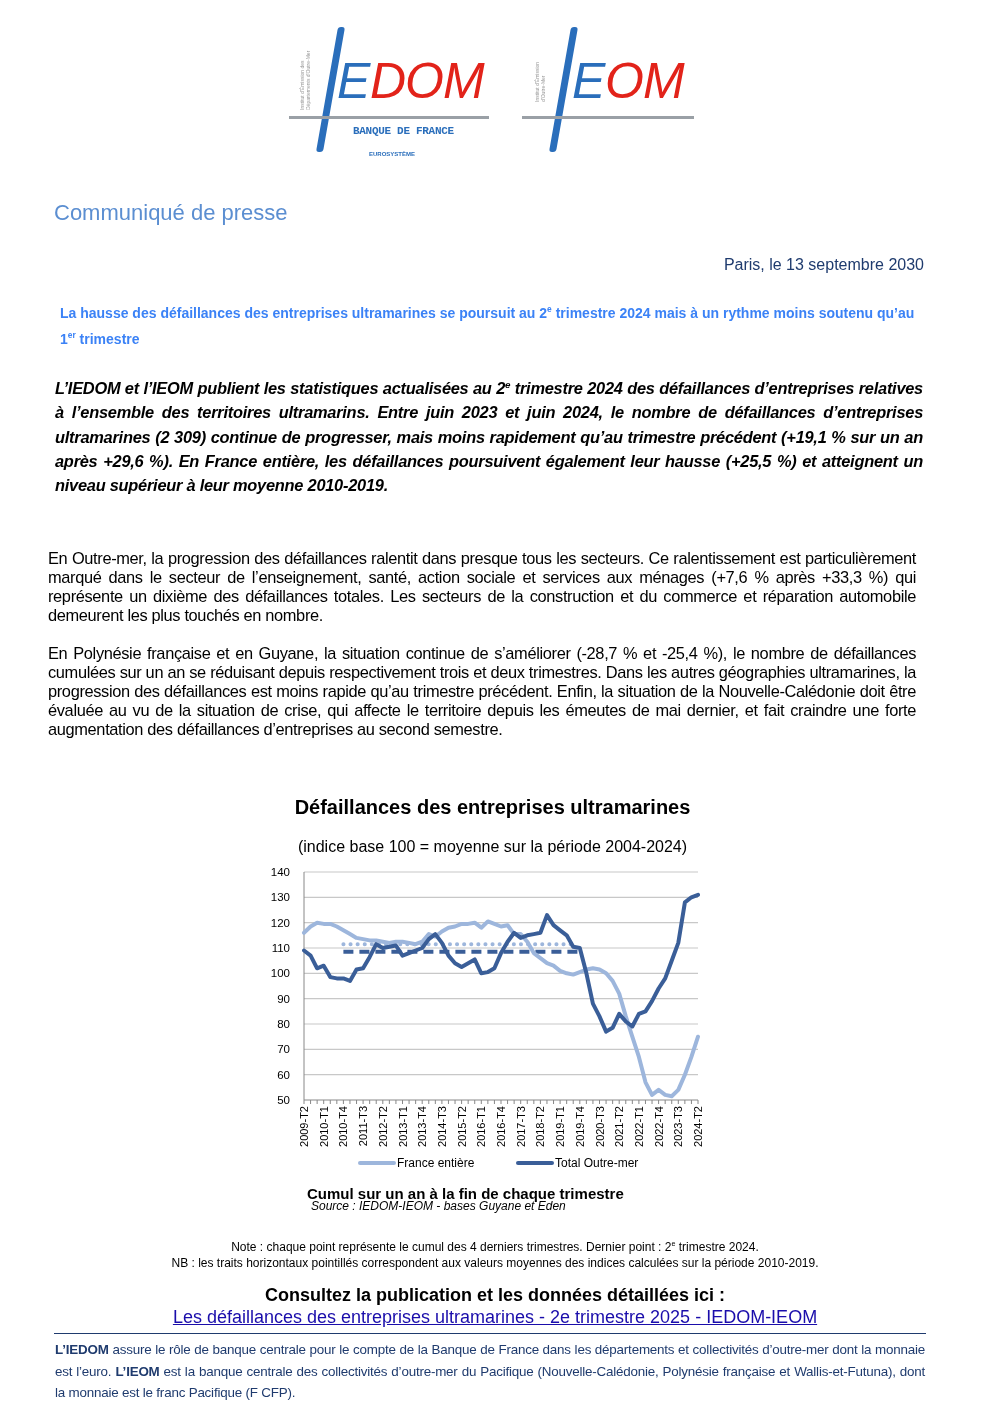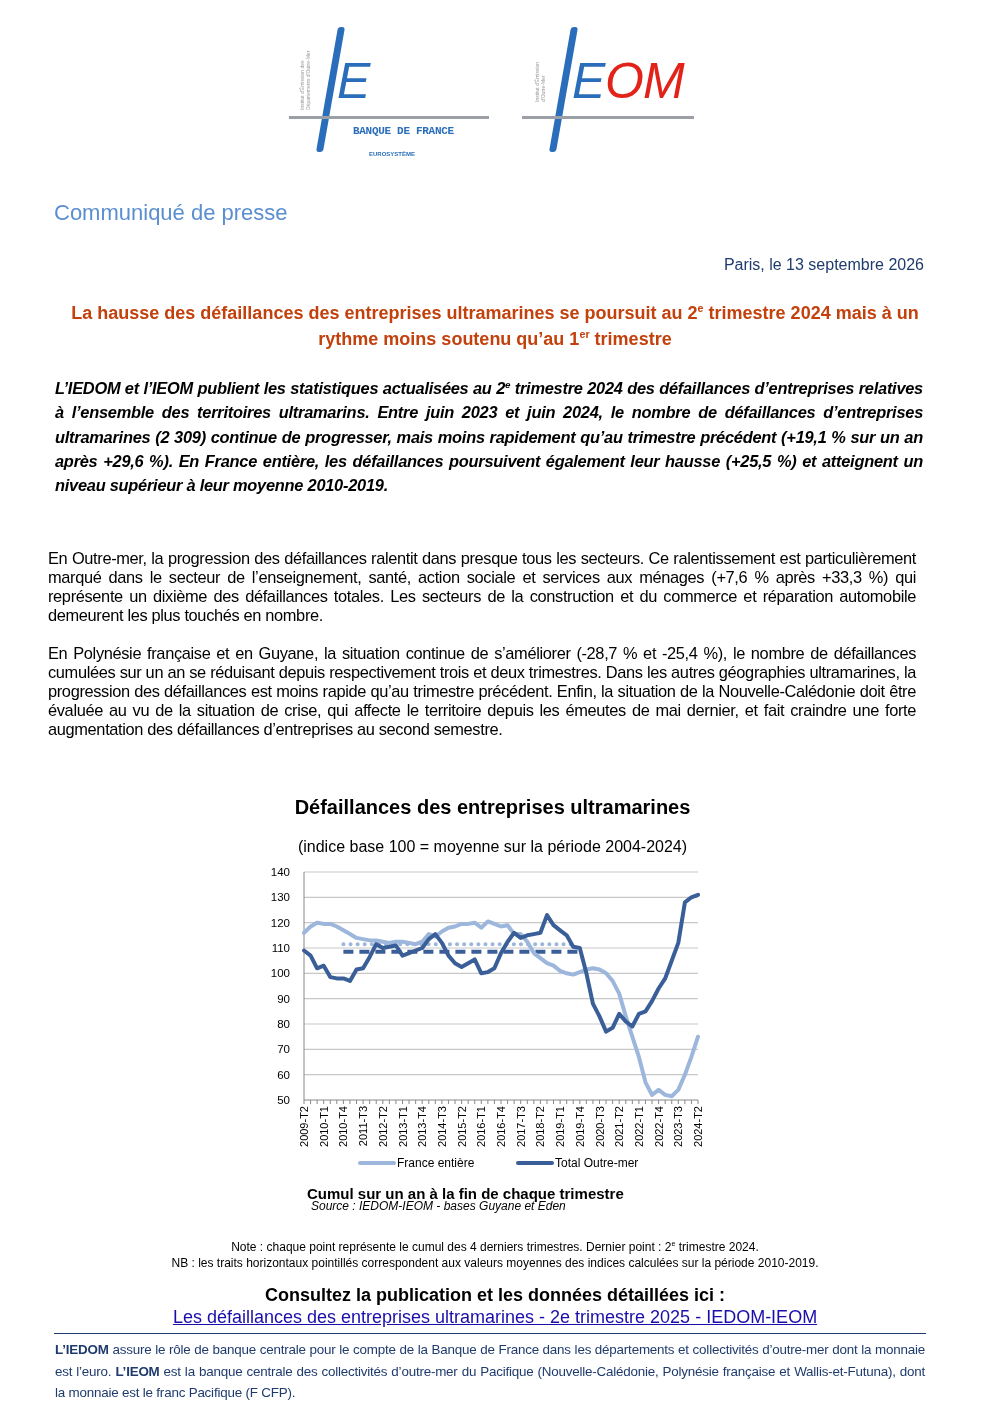--- a/index.html
+++ b/index.html
@@ -8,21 +8,21 @@
   .logo-text { position: absolute; font-family: "Liberation Sans", sans-serif; font-style: italic; font-size: 50px; letter-spacing: -1px; }
   .logo-blue { color: #2a6ebb; }
   .logo-red { color: #e2231a; }
   .logo-bar { position: absolute; height: 3px; background: #9aa0a6; }
   .logo-stroke { position: absolute; width: 7px; background: #2a6ebb; transform: skewX(-10deg); border-radius: 3px; }
   .logo-small { position: absolute; font-family: "Liberation Sans", sans-serif; font-size: 5px; color: #999; transform: rotate(-90deg); transform-origin: left top; white-space: nowrap; line-height: 6px; }
   .bdf { position: absolute; font-family: Liberation Mono, monospace; font-size: 11px; color: #2a6ebb; font-weight: bold; letter-spacing: -0.3px; margin-left: 10px; }
   .euro { position: absolute; font-family: "Liberation Sans", sans-serif; font-size: 6px; color: #2a6ebb; font-weight: bold; }
   .cp-title { position: absolute; left: 54px; top: 200px; font-size: 22px; color: #5b8ed1; font-family: "Liberation Sans", sans-serif; }
   .date { position: absolute; right: 68px; top: 256px; font-size: 16px; color: #1f3b6e; font-family: "Liberation Sans", sans-serif; }
-  .headline { position: absolute; left: 60px; width: 870px; top: 300px; text-align: center; font-weight: bold; font-size: 18px; line-height: 26px; color: #c2410c; font-family: "Liberation Sans", sans-serif; }
+  .headline { position: absolute; left: 60px; width: 870px; top: 300px; font-weight: bold; font-size: 14px; line-height: 26px; color: #3b82f6; font-family: "Liberation Sans", sans-serif; }
   .lead { position: absolute; left: 55px; width: 868px; top: 376px; font-weight: bold; font-size: 16.4px; line-height: 24.3px; text-align: justify; font-family: "Liberation Sans", sans-serif; letter-spacing: -0.25px; font-style: italic; }
   .para { position: absolute; left: 48px; width: 868px; font-size: 16.4px; line-height: 19px; text-align: justify; font-family: "Liberation Sans", sans-serif; letter-spacing: -0.35px; }
   sup { font-size: 0.6em; line-height: 0; vertical-align: super; }
   .chart-title { position: absolute; left: 220px; width: 545px; top: 796px; text-align: center; font-weight: bold; font-size: 20px; font-family: "Liberation Sans", sans-serif; }
   .chart-subtitle { position: absolute; left: 220px; width: 545px; top: 838px; text-align: center; font-size: 16px; font-family: "Liberation Sans", sans-serif; }
   .chart-svg { position: absolute; left: 260px; top: 860px; }
   .cumul { position: absolute; left: 307px; top: 1185px; font-weight: bold; font-size: 15px; font-family: "Liberation Sans", sans-serif; }
   .source { position: absolute; left: 311px; top: 1199px; font-style: italic; font-size: 12px; font-family: "Liberation Sans", sans-serif; }
   .note { position: absolute; left: 60px; width: 870px; text-align: center; font-size: 12px; font-family: "Liberation Sans", sans-serif; }
   .consult { position: absolute; left: 60px; width: 870px; top: 1285px; text-align: center; font-weight: bold; font-size: 18px; color: #000000; font-family: "Liberation Sans", sans-serif; }
@@ -33,37 +33,38 @@
 </style>
 </head>
 <body>
 
 <div class="logo-wrap" style="left:285px; width:210px;">
   <div class="logo-stroke" style="left:42px; top:5px; height:125px;"></div>
   <div class="logo-small" style="left:14px; top:88px;">
     <span>Institut d'Émission des</span><br><span>Départements d'Outre-Mer</span>
   </div>
   <div class="logo-text logo-blue" style="left:52px; top:30px;">E</div>
+  <div class="logo-text logo-red" style="left:85px; top:30px;">DOM</div>
   <div class="logo-bar" style="left:4px; top:94px; width:200px;"></div>
   <div class="bdf" style="left:58px; top:103px;">BANQUE DE FRANCE</div>
   <div class="euro" style="left:84px; top:129px;">EUROSYSTÈME</div>
 </div>
 
 <div class="logo-wrap" style="left:520px; width:180px;">
   <div class="logo-stroke" style="left:40px; top:5px; height:125px;"></div>
   <div class="logo-small" style="left:14px; top:80px;">
     <span>Institut d'Émission</span><br><span>d'Outre-Mer</span>
   </div>
   <div class="logo-text logo-blue" style="left:52px; top:30px;">E</div>
   <div class="logo-text logo-red" style="left:85px; top:30px;">OM</div>
   <div class="logo-bar" style="left:2px; top:94px; width:172px;"></div>
 </div>
 
 <div class="cp-title">Communiqué de presse</div>
-<div class="date">Paris, le 13 septembre 2026</div>
+<div class="date">Paris, le 13 septembre 2030</div>
 
 <div class="headline">
   <span>La hausse des défaillances des entreprises ultramarines se poursuit au 2</span><sup>e</sup><span> trimestre 2024 mais à un rythme moins soutenu qu’au 1</span><sup>er</sup><span> trimestre</span>
 </div>
 
 <div class="lead">
   <span>L’IEDOM et l’IEOM publient les statistiques actualisées au 2</span><sup>e</sup><span> trimestre 2024 des défaillances d’entreprises relatives à l’ensemble des territoires ultramarins. Entre juin 2023 et juin 2024, le nombre de défaillances d’entreprises ultramarines (2 309) continue de progresser, mais moins rapidement qu’au trimestre précédent (+19,1 % sur un an après +29,6 %). En France entière, les défaillances poursuivent également leur hausse (+25,5 %) et atteignent un niveau supérieur à leur moyenne 2010-2019.</span>
 </div>
 
 <div class="para" style="top:549px;">En Outre-mer, la progression des défaillances ralentit dans presque tous les secteurs. Ce ralentissement est particulièrement marqué dans le secteur de l’enseignement, santé, action sociale et services aux ménages (+7,6 % après +33,3 %) qui représente un dixième des défaillances totales. Les secteurs de la construction et du commerce et réparation automobile demeurent les plus touchés en nombre.</div>

